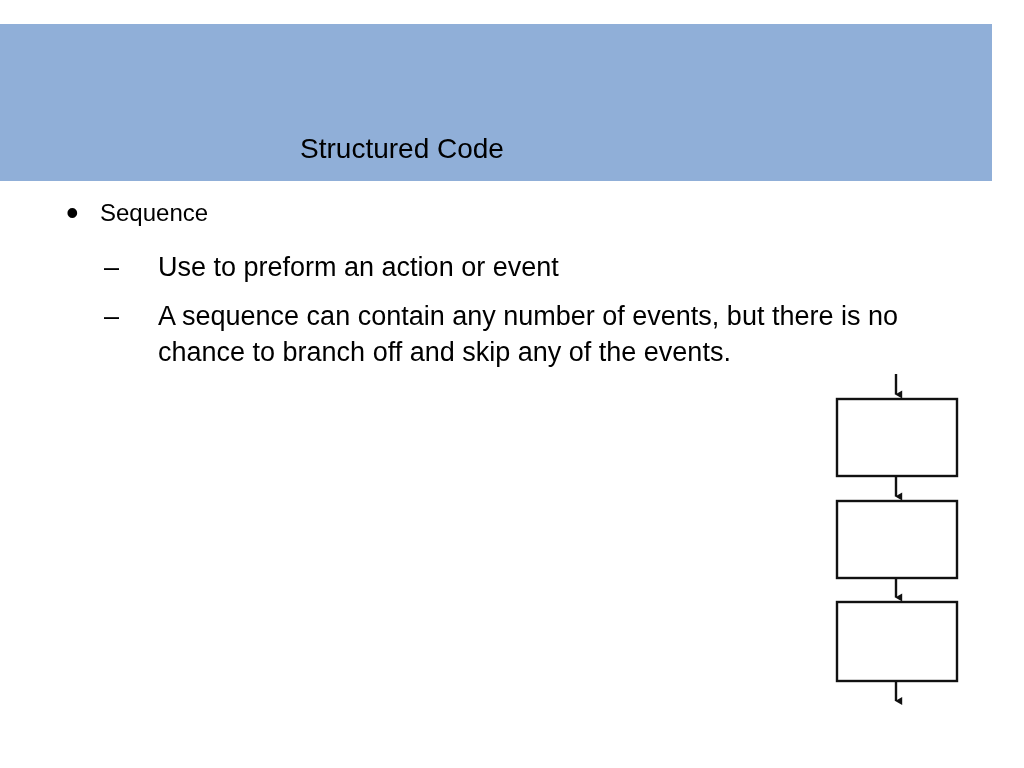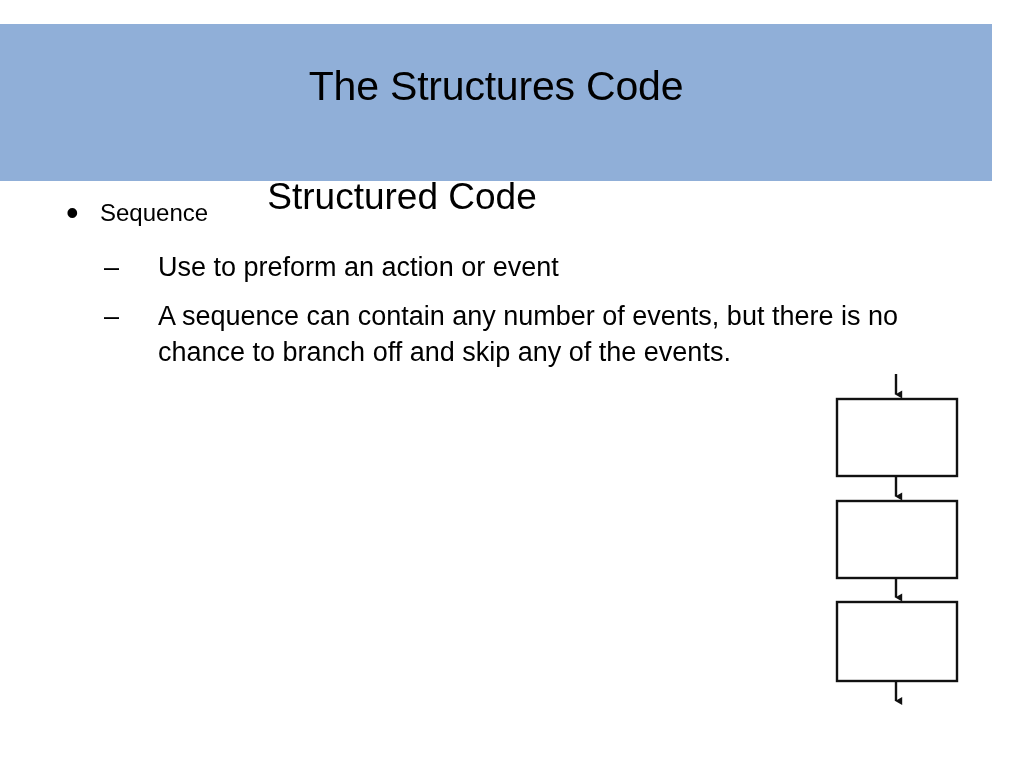--- a/index.html
+++ b/index.html
@@ -47,25 +47,24 @@
     line-height: 46px;
     font-weight: 400;
     letter-spacing: -0.2px;
     color: #000000;
   }
   #title-sub {
     position: absolute;
     left: 0;
     top: 108px;
     width: 804px;
-    font-size: 37px;
+    font-size: 28px;
     line-height: 34px;
     font-weight: 400;
     color: #000000;
-    margin-top: 48px;
   }
 
   
   #body-content {
     position: absolute;
     left: 0;
     top: 181px;
     width: 1024px;
     height: 587px;
   }
@@ -126,21 +125,20 @@
     height: 345px;
   }
   #flowchart svg { display: block; }
 </style>
 </head>
 <body>
 
 <div id="slide">
 
   <div id="title-banner">
-    <div id="title-main">The Structures Code</div>
     <div id="title-sub">Structured Code</div>
   </div>
 
   <div id="body-content">
 
     <div class="bullet-l1" id="bullet-sequence">
       <span class="marker">•</span>
       <span class="txt">Sequence</span>
     </div>
 

